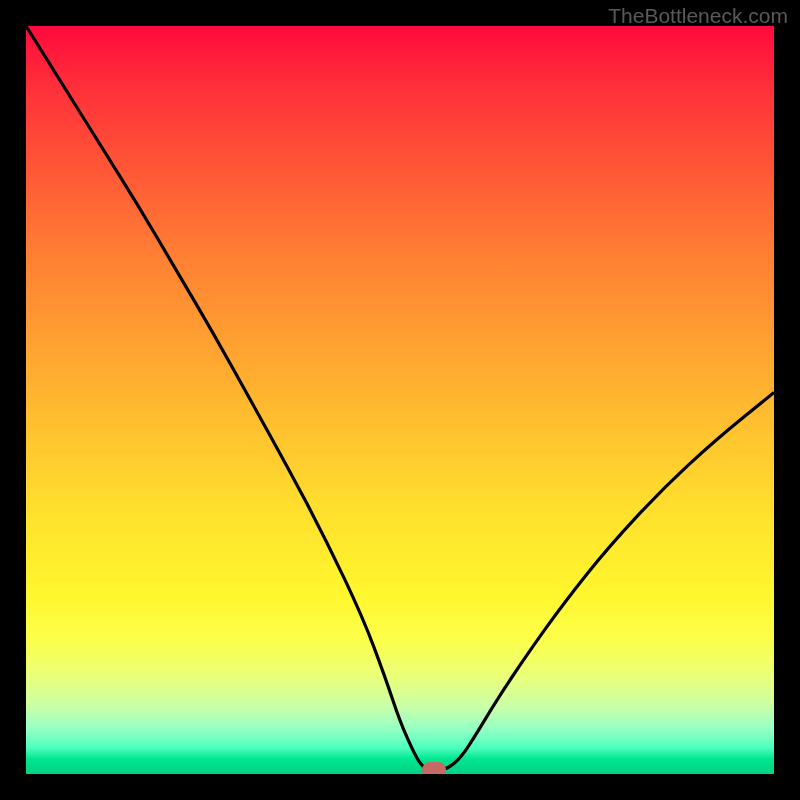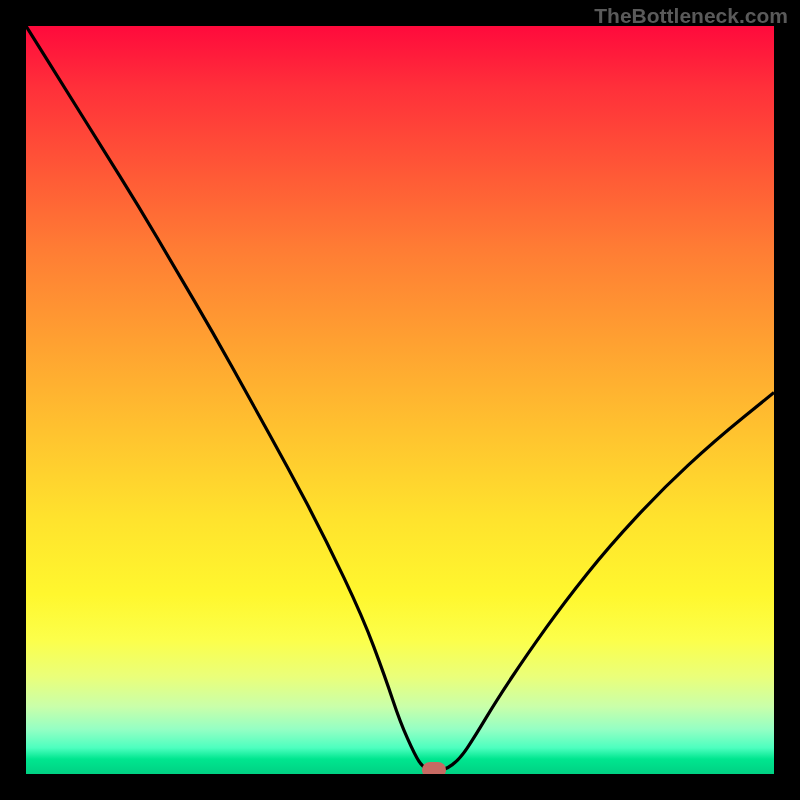--- a/index.html
+++ b/index.html
@@ -10,21 +10,21 @@
     background: #000;
     position: relative;
     font-family: Arial, sans-serif;
   }
   .attribution {
     position: absolute;
     top: 4px;
     right: 12px;
     color: #5a5a5a;
     font-size: 21px;
-    font-weight: 700;
+    font-weight: 400;
     z-index: 10;
   }
   .plot-area {
     position: absolute;
     left: 26px;
     top: 26px;
     width: 748px;
     height: 748px;
     overflow: hidden;
   }

